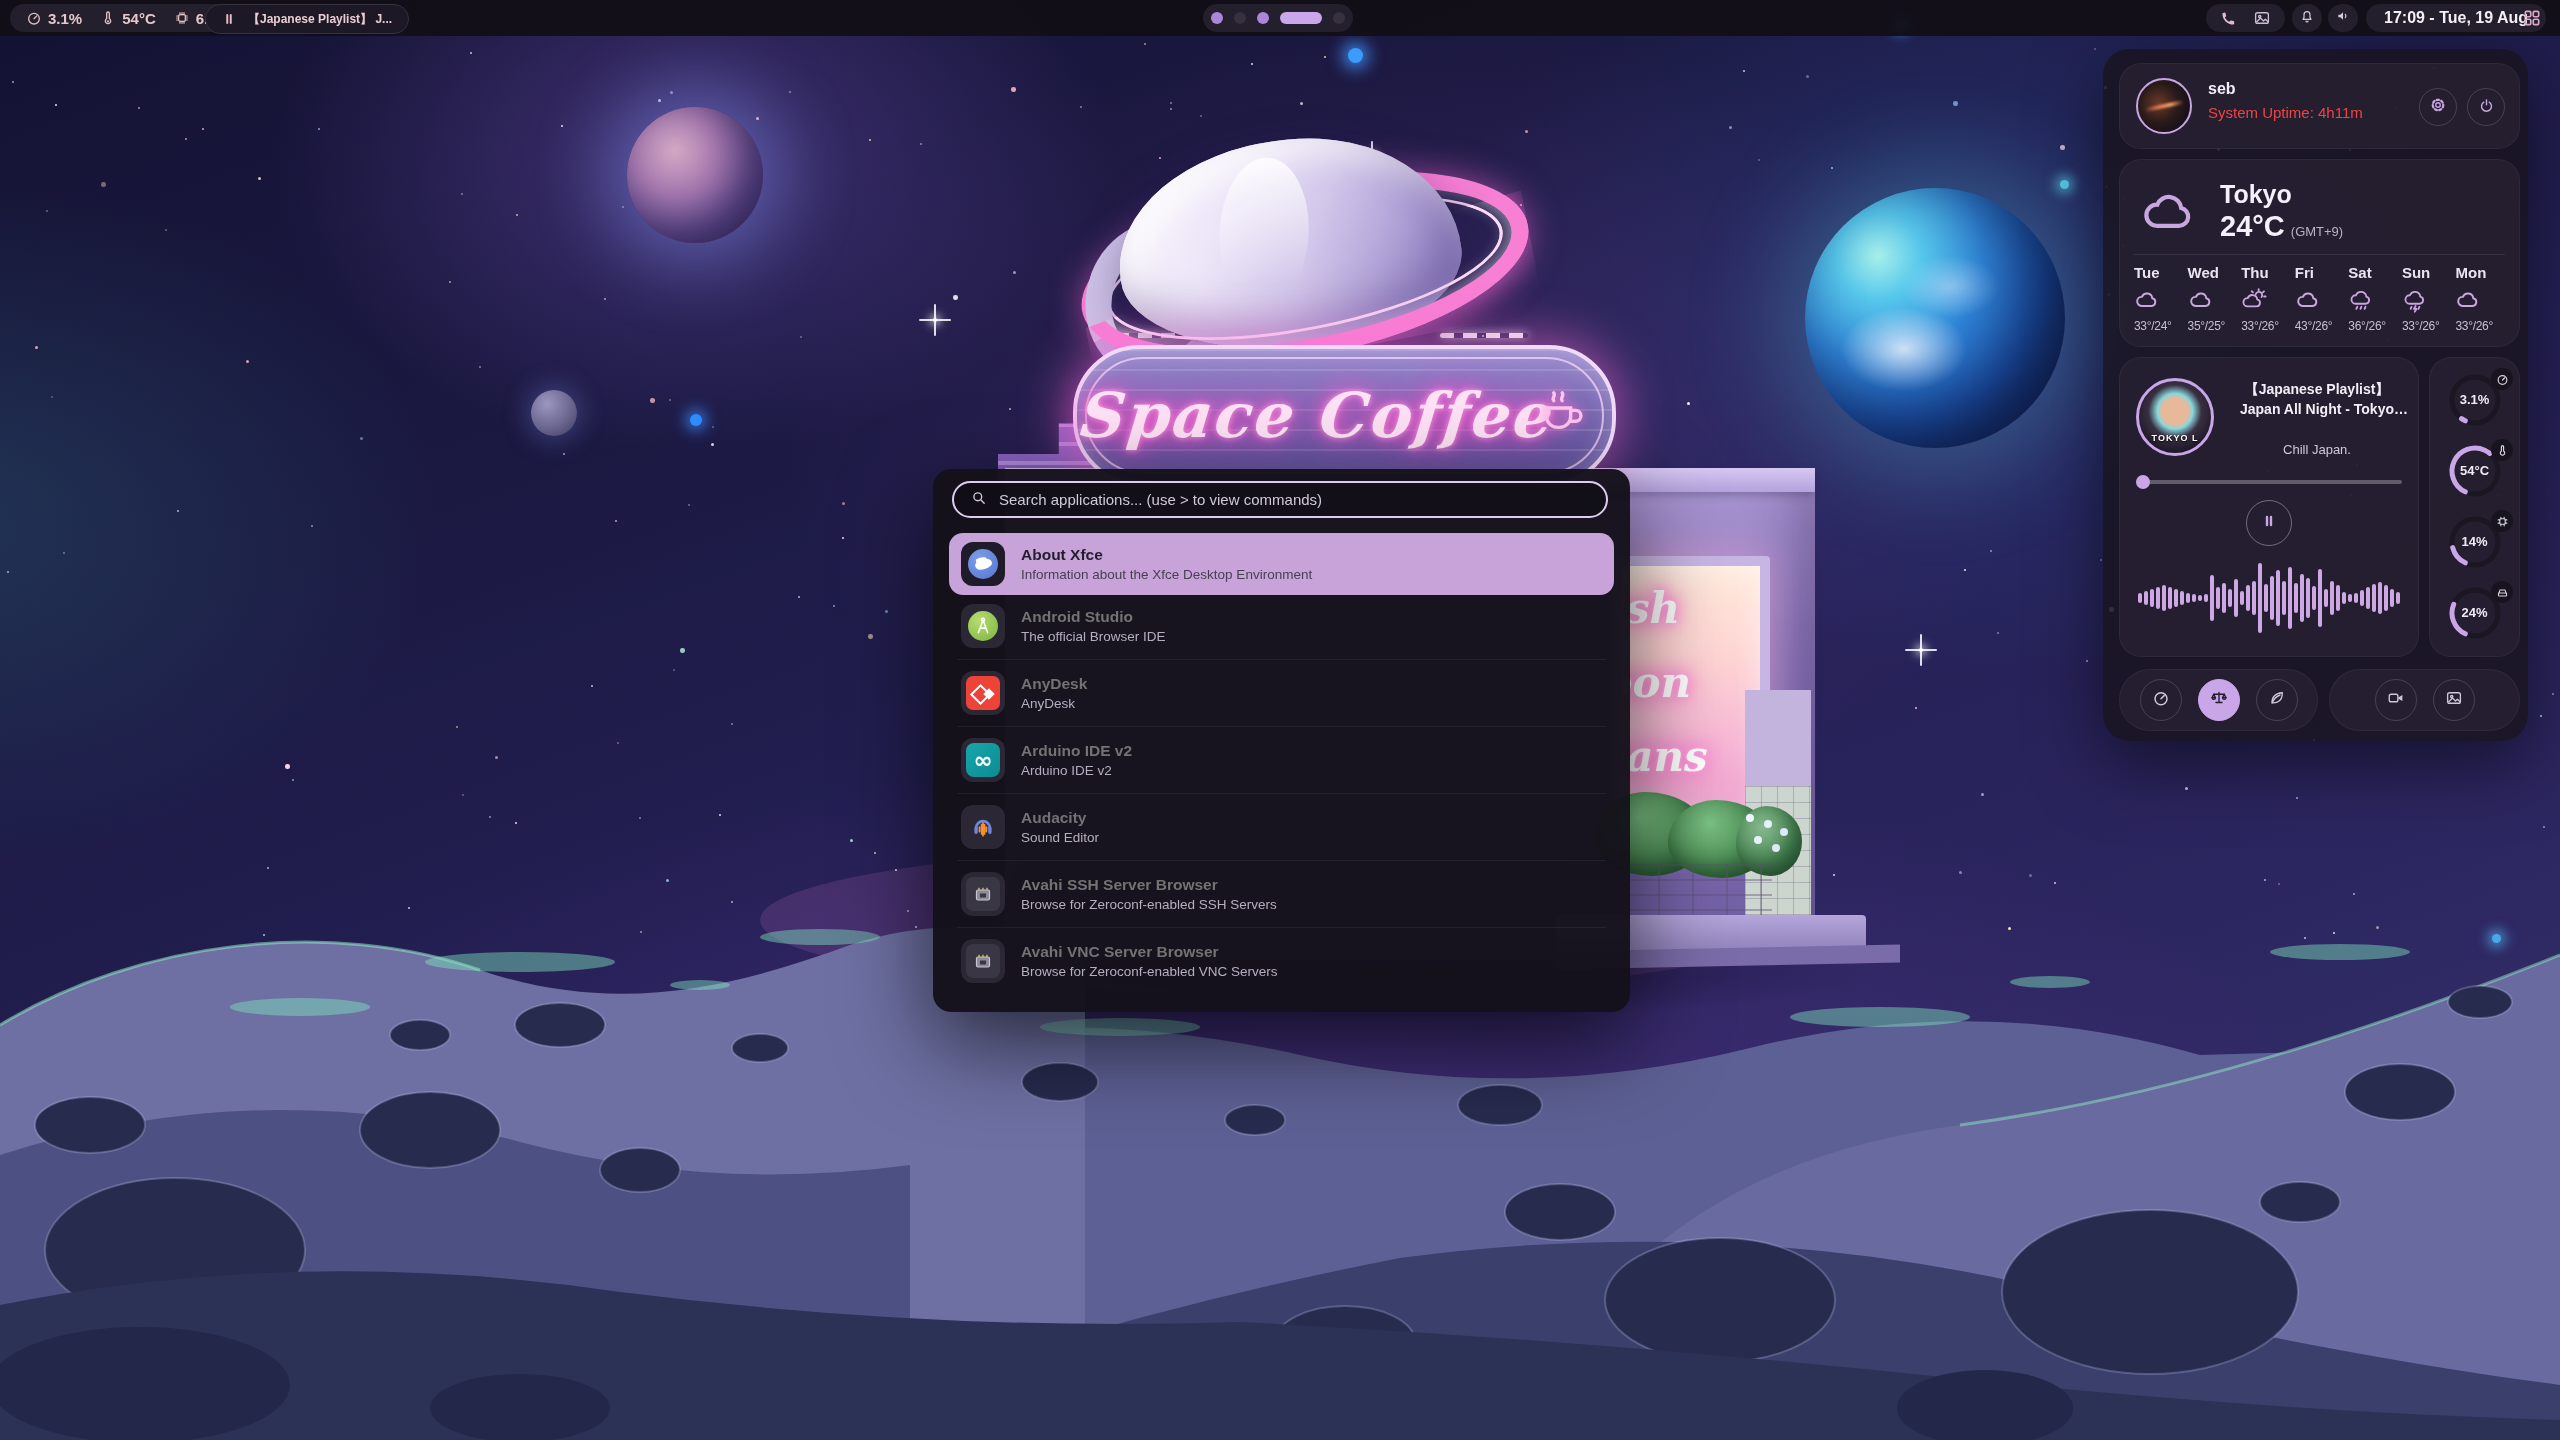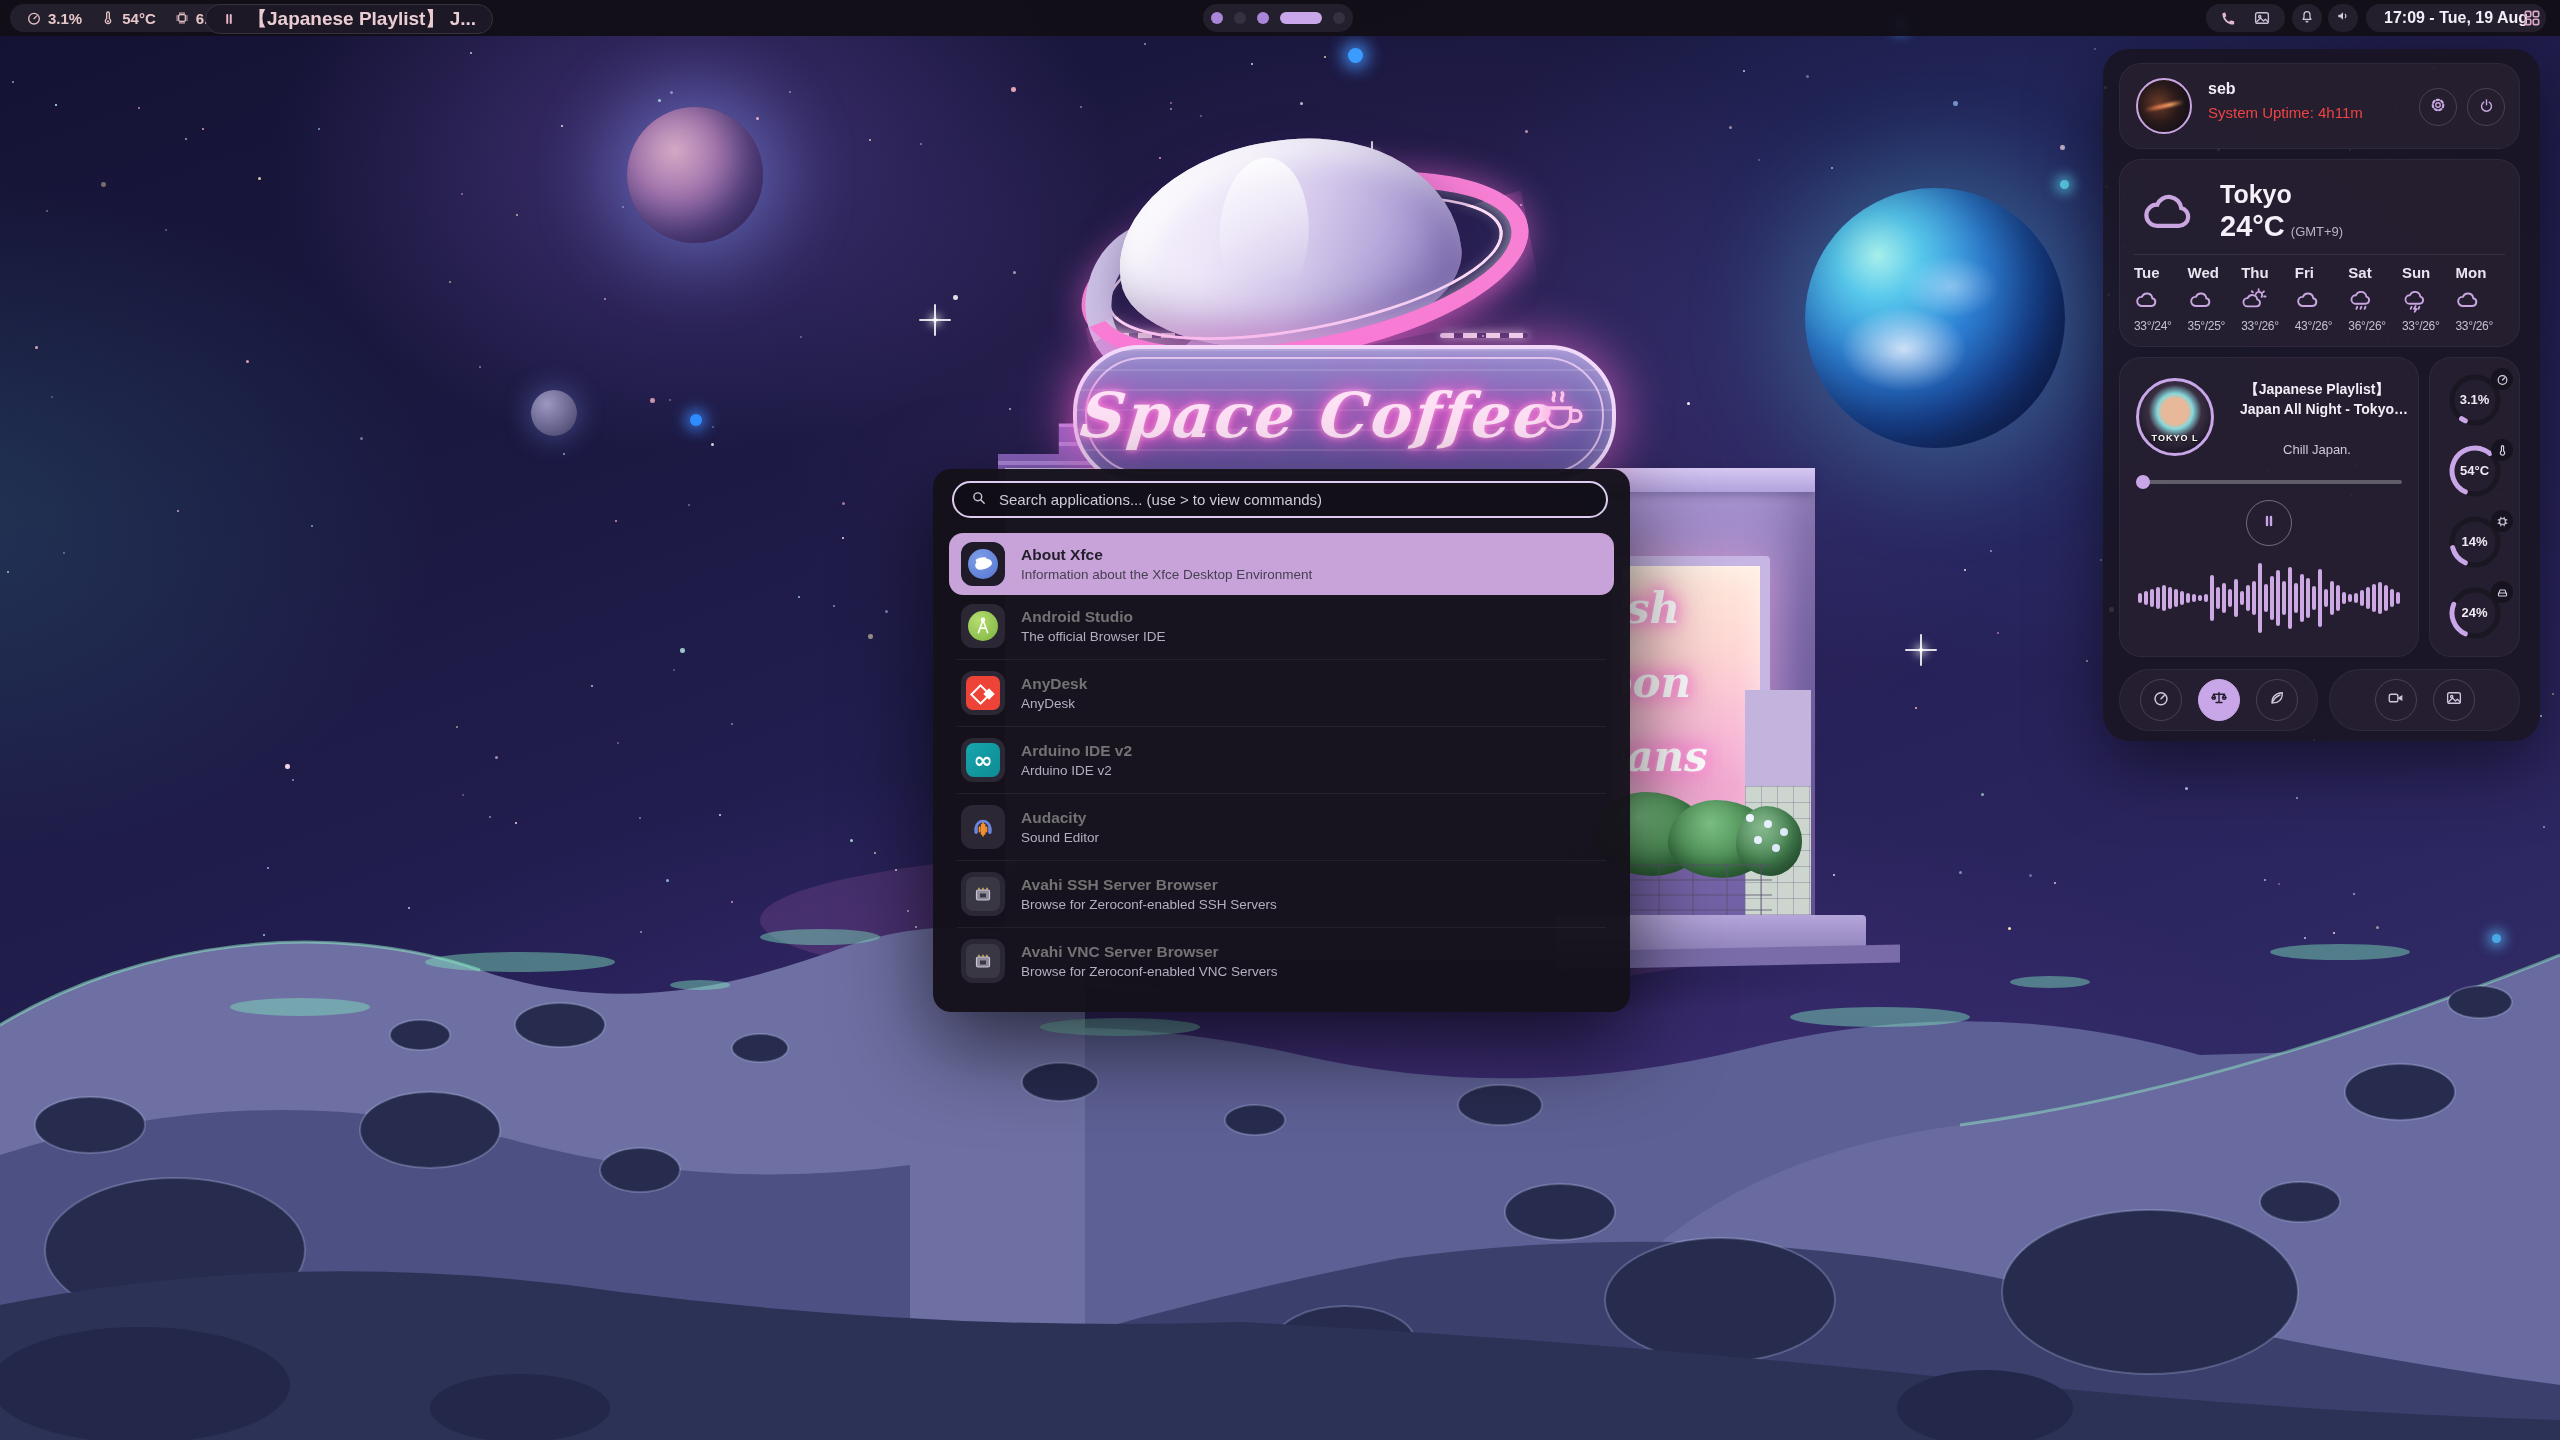--- a/index.html
+++ b/index.html
@@ -162,21 +162,21 @@
     border:2.5px solid #fff;transform:rotate(45deg);}
   .i-anydesk::after{content:"";position:absolute;left:19px;top:14px;width:8px;height:8px;
     background:#fff;transform:rotate(45deg);}
   .i-arduino{width:34px;height:34px;border-radius:8px;background:linear-gradient(135deg,#17a6ac,#0d8b94);
     color:#fff;font-size:23px;font-weight:700;display:flex;align-items:center;justify-content:center;
     font-family:"DejaVu Sans",sans-serif;}
   .i-avahi{width:34px;height:34px;border-radius:7px;background:#3a3744;display:flex;align-items:center;justify-content:center;}
 
   
   .widgets{position:absolute;left:2103px;top:49px;width:425px;height:692px;border-radius:26px;
-    background:rgba(24,20,31,.86);box-shadow:0 24px 70px rgba(0,0,0,.5);z-index:45;padding-left:12px;}
+    background:rgba(24,20,31,.86);box-shadow:0 24px 70px rgba(0,0,0,.5);z-index:45;}
   .card{position:absolute;left:16px;width:401px;border-radius:22px;background:rgba(43,37,54,.6);
     border:1px solid rgba(255,255,255,.05);box-sizing:border-box;}
   .avatar{position:absolute;left:16px;top:14px;width:56px;height:56px;border-radius:50%;
     border:2px solid #c9a6e0;box-sizing:border-box;
     background:radial-gradient(circle at 40% 45%,#6b3a28 0,#2a1a1a 45%,#120f18 80%),#120f18;overflow:hidden;}
   .avatar::after{content:"";position:absolute;left:6px;top:24px;width:40px;height:4px;border-radius:3px;
     background:linear-gradient(90deg,transparent,#d8744a,#f0a060,transparent);transform:rotate(-12deg);
     filter:blur(1px);}
   .uname{position:absolute;left:88px;top:16px;font-size:16px;font-weight:700;color:#f2edf6;}
   .uptime{position:absolute;left:88px;top:40px;font-size:15px;color:#ef4444;}
@@ -534,21 +534,21 @@
         </span>
           <span>6.8G</span>
       </span>
     </div>
     <div class="pill" style="left:205px;padding:0 16px;gap:12px;background:#1c1825;border:1px solid #36303f;">
       <span class="tb-icon" style="color:#e8b6c6;">
         <svg width="14" height="14" viewBox="0 0 24 24" fill="none" stroke="currentColor" stroke-width="3.4" stroke-linecap="round">
             <path d="M9 5v14M15 5v14"></path>
           </svg>
       </span>
-      <span style="font-size:19px;color:#eaccd3;font-weight:600;">【Japanese Playlist】 J...</span>
+      <span style="font-size:12px;color:#eaccd3;font-weight:600;">【Japanese Playlist】 J...</span>
     </div>
     <div class="pill" style="left:1203px;width:150px;justify-content:center;gap:11px;">
       <span class="ws-dot occupied"></span>
       <span class="ws-dot empty"></span>
       <span class="ws-dot occupied"></span>
       <span class="ws-dot active"></span>
       <span class="ws-dot empty"></span>
     </div>
     <div class="pill" style="left:2206px;padding:0 14px;gap:16px;">
       <span class="tb-icon" style="color:#e0b9cf;">

